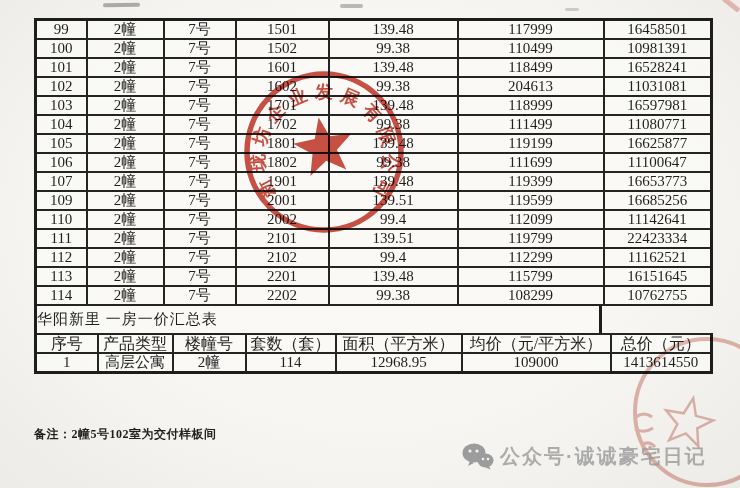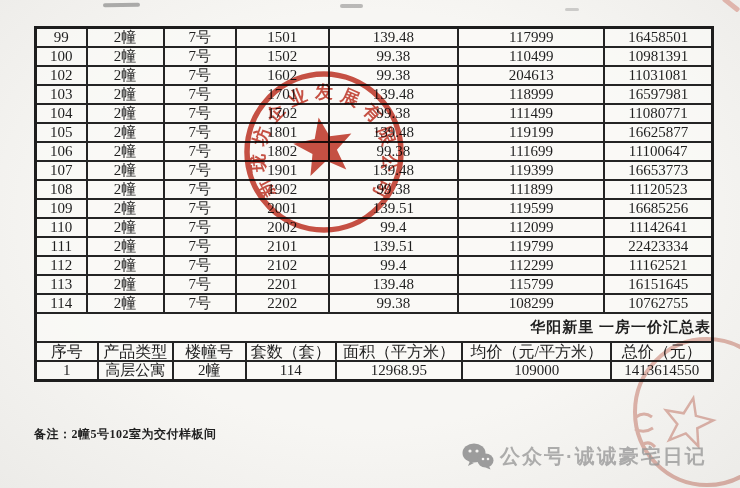--- a/index.html
+++ b/index.html
@@ -12,30 +12,30 @@
   }
   
   .smudge { position:absolute; background:#6f6f6f; opacity:.55; border-radius:2px; }
   .smudge.s1 { left:103px; top:3px; width:37px; height:4px; transform:rotate(-1deg); }
   .smudge.s2 { left:340px; top:4px; width:23px; height:4px; opacity:.45; }
   .smudge.s3 { left:565px; top:8px; width:14px; height:3px; opacity:.3; }
   .corner-mark { position:absolute; left:721px; top:2px; width:20px; height:5px;
     background:rgba(205,110,95,.45); transform:rotate(38deg); border-radius:2px; }
 
   
-  .doc { position:absolute; left:34px; top:26px; width:680px; z-index:1; }
+  .doc { position:absolute; left:34px; top:18px; width:568px; z-index:1; }
   table { border-collapse:collapse; table-layout:fixed; width:100%; }
   table.main { border:3px solid #1d1d1d; border-bottom-width:2px; }
   table.sum  { border:3px solid #1d1d1d; border-top-width:2px; }
   td,th { border:2px solid #242424; height:18px; padding:0; text-align:center;
           font-size:15px; line-height:17px; font-weight:500; background:rgba(252,251,249,.6);
           overflow:hidden; white-space:nowrap; }
   th { font-weight:normal; font-size:16px;text-align:center; }
   .title-band { border-left:3px solid #1d1d1d; border-right:3px solid #1d1d1d;
-    height:27px; line-height:27px; text-align:right; font-size:15px; font-weight:bold;
+    height:27px; line-height:27px; text-align:left; font-size:15px; font-weight:normal;
     letter-spacing:1px; background:rgba(252,251,249,.6); }
 
   .note { position:absolute; left:34px; top:426px; font-size:12px; font-weight:bold;
     letter-spacing:.5px; z-index:2; }
 
   
   .wechat-mark { position:absolute; left:462px; top:443px; z-index:5; display:flex;
     align-items:center; gap:6px; color:rgba(150,150,150,.85);
     font-family:"Liberation Sans","DejaVu Sans",sans-serif; }
   .wechat-mark .wm-text { font-size:20px; letter-spacing:2px; font-weight:bold; opacity:.9; }
@@ -85,20 +85,29 @@
           <tr>
             <td>100</td>
             <td>2幢</td>
             <td>7号</td>
             <td>1502</td>
             <td>99.38</td>
             <td>110499</td>
             <td>10981391</td>
           </tr>
           <tr>
+            <td>101</td>
+            <td>2幢</td>
+            <td>7号</td>
+            <td>1601</td>
+            <td>139.48</td>
+            <td>118499</td>
+            <td>16528241</td>
+          </tr>
+          <tr>
             <td>102</td>
             <td>2幢</td>
             <td>7号</td>
             <td>1602</td>
             <td>99.38</td>
             <td>204613</td>
             <td>11031081</td>
           </tr>
           <tr>
             <td>103</td>
@@ -137,29 +146,20 @@
             <td>11100647</td>
           </tr>
           <tr>
             <td>107</td>
             <td>2幢</td>
             <td>7号</td>
             <td>1901</td>
             <td>139.48</td>
             <td>119399</td>
             <td>16653773</td>
-          </tr>
-          <tr>
-            <td>108</td>
-            <td>2幢</td>
-            <td>7号</td>
-            <td>1902</td>
-            <td>99.38</td>
-            <td>111899</td>
-            <td>11120523</td>
           </tr>
           <tr>
             <td>109</td>
             <td>2幢</td>
             <td>7号</td>
             <td>2001</td>
             <td>139.51</td>
             <td>119599</td>
             <td>16685256</td>
           </tr>

